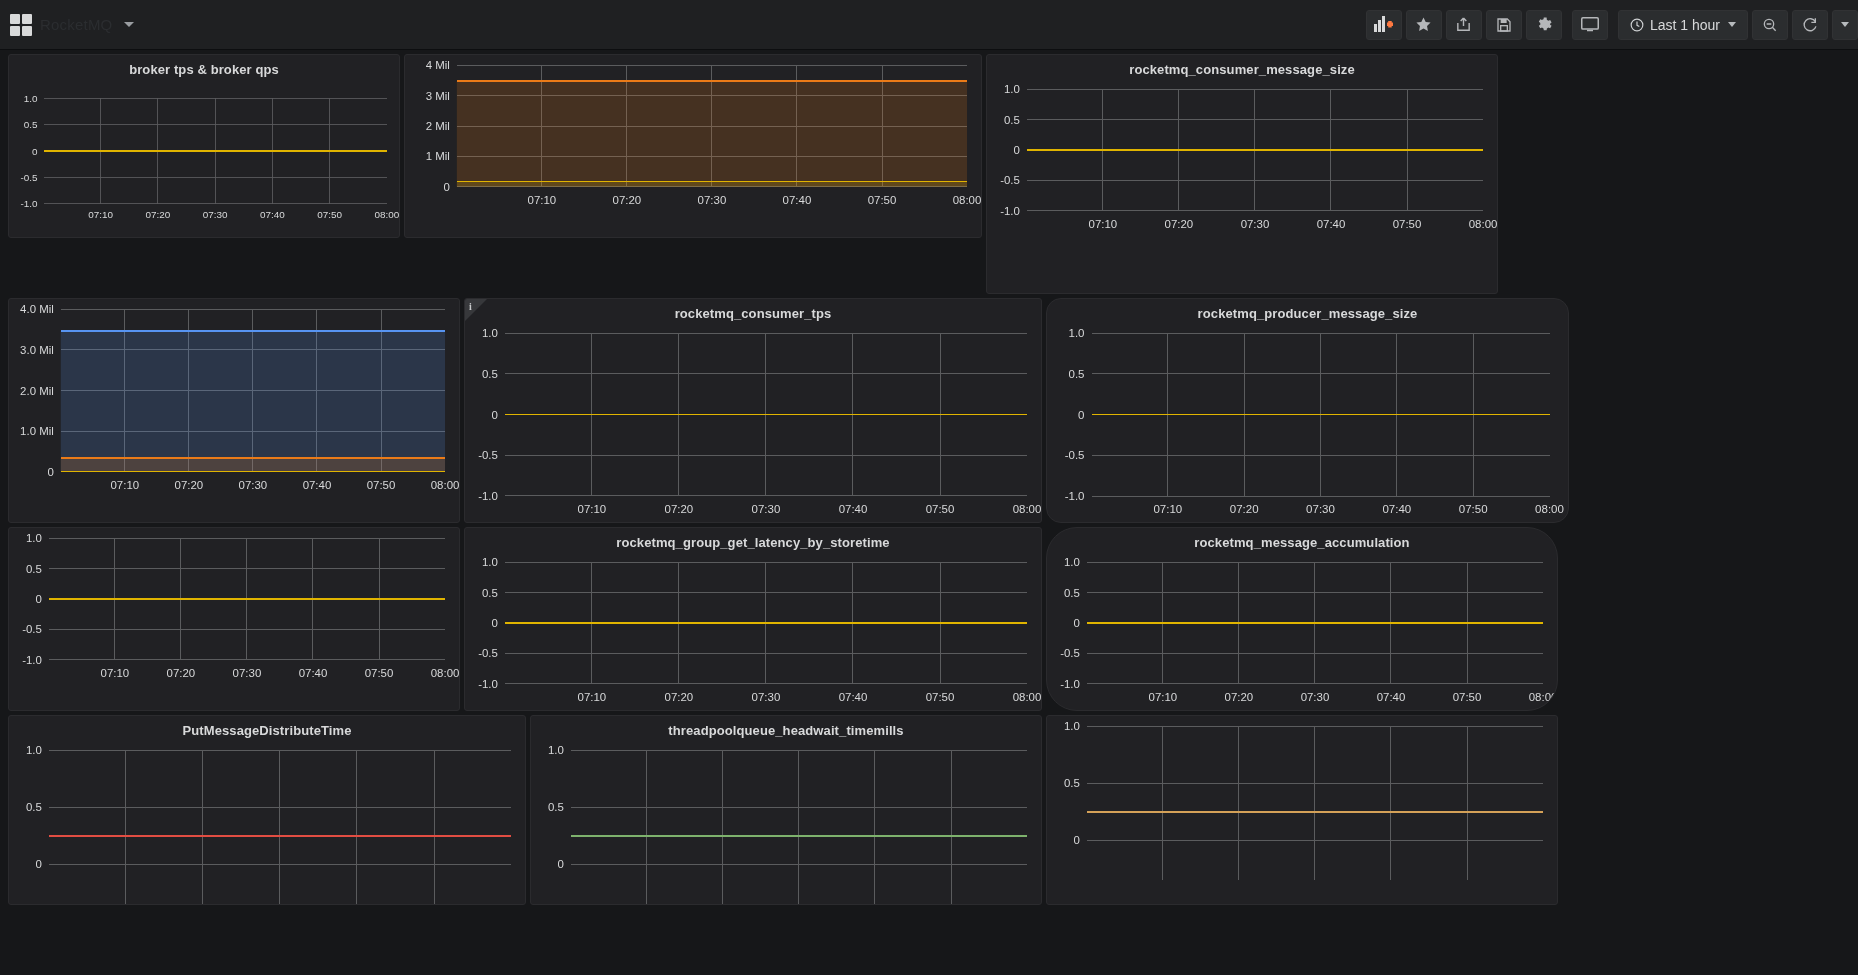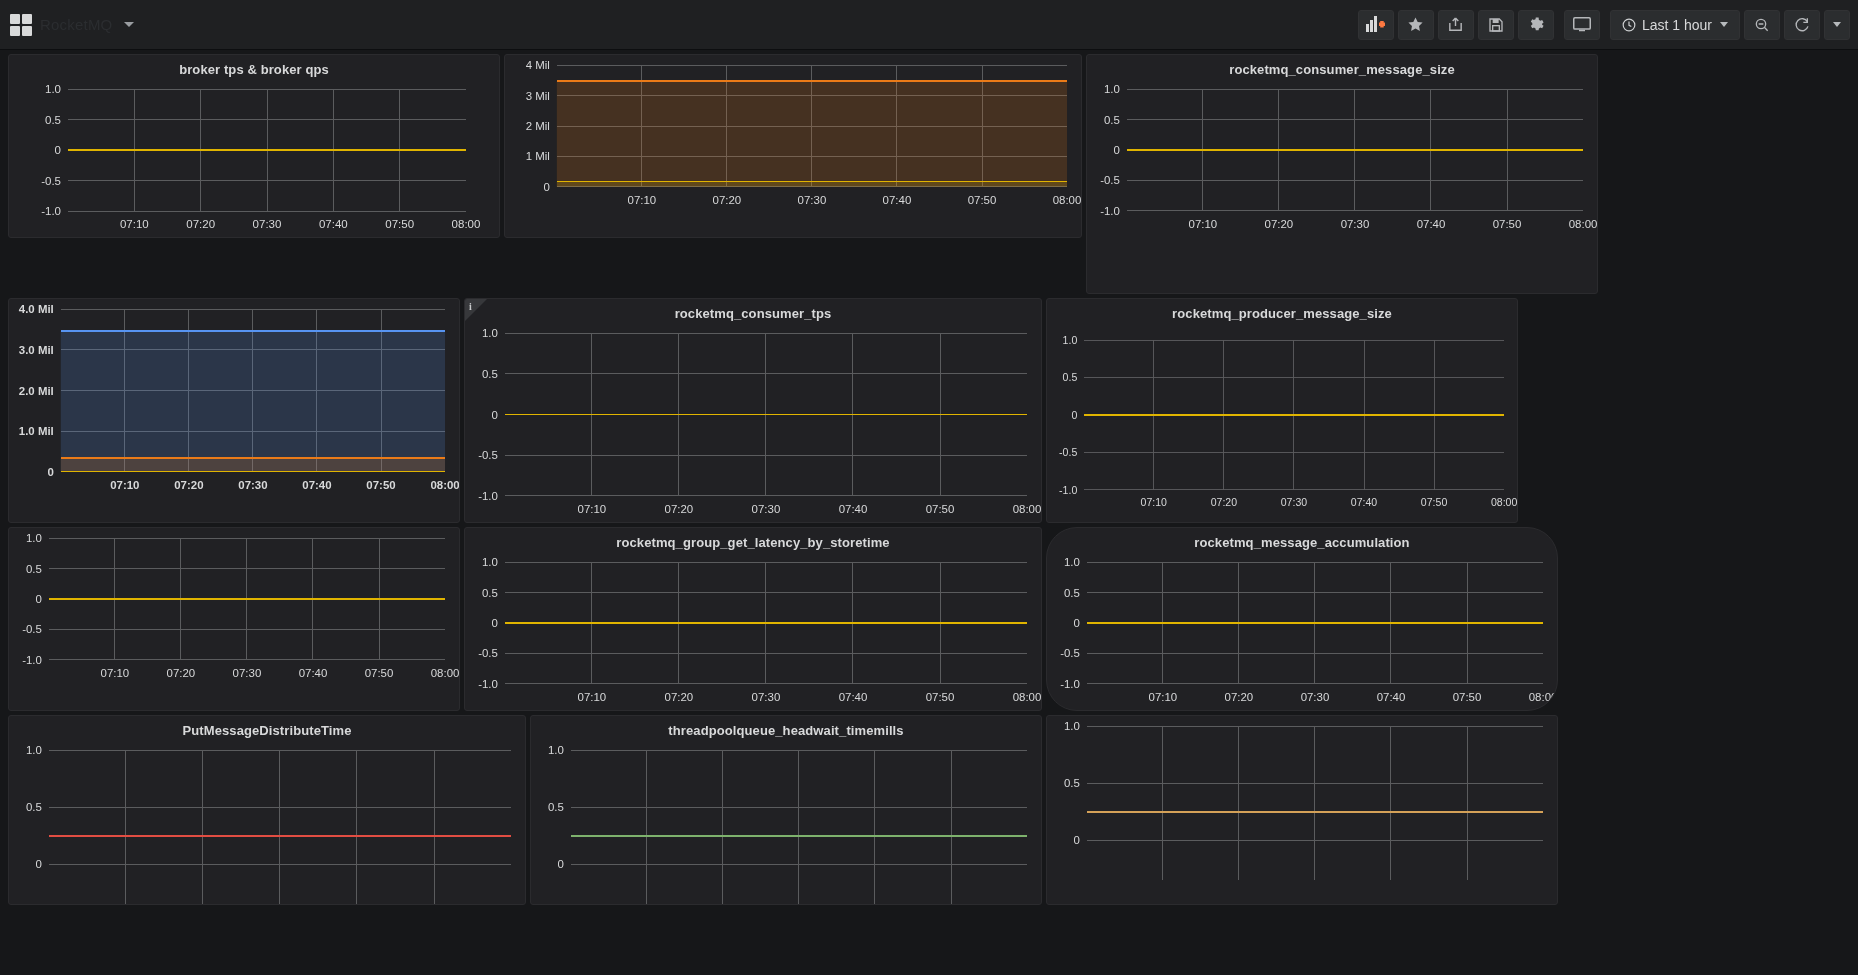--- a/index.html
+++ b/index.html
@@ -42,21 +42,20 @@
     border-right: 5px solid transparent;
     border-top: 5px solid #9a9da1;
     margin-left: 4px;
     cursor: pointer;
   }
 
   .nav-right {
     margin-left: auto;
     display: flex;
     align-items: center;
-    padding-right: 8px;
     gap: 4px;
   }
   .nav-btn {
     height: 30px;
     min-width: 36px;
     background: #2b2d2f;
     border: 1px solid #313234;
     border-radius: 3px;
     display: flex;
     align-items: center;
@@ -230,21 +229,21 @@
     </div>
 
     <div class="refresh-caret-btn">
       <span class="caret"></span>
     </div>
   </div>
 </div>
 
 <div class="dashboard" id="dashboard">
     <div class="row">
-      <div class="panel" style="width: 492px; height: 184px;">
+      <div class="panel" style="width: 392px; height: 184px;">
         <div class="panel-title">broker tps &amp; broker qps</div>
         <div class="chart" style="height: 158px;">
           <svg width="452" height="158" viewBox="0 0 452 158">
             <line x1="40" x2="438" y1="10" y2="10" class="grid-line"></line>
             <text x="33" y="14" text-anchor="end" class="tick-text">1.0</text>
             <line x1="40" x2="438" y1="40.5" y2="40.5" class="grid-line"></line>
             <text x="33" y="44.5" text-anchor="end" class="tick-text">0.5</text>
             <line x1="40" x2="438" y1="71" y2="71" class="grid-line"></line>
             <text x="33" y="75" text-anchor="end" class="tick-text">0</text>
             <line x1="40" x2="438" y1="101.5" y2="101.5" class="grid-line"></line>
@@ -322,21 +321,21 @@
             <line x1="421.66666666666663" x2="421.66666666666663" y1="10" y2="132" class="grid-line"></line>
             <text x="421.66666666666663" y="149" text-anchor="middle" class="tick-text">07:50</text>
             <text x="498" y="149" text-anchor="middle" class="tick-text">08:00</text>
             <line x1="40" x2="498" y1="71" y2="71" stroke="#e0b400" stroke-width="1.6" shape-rendering="crispEdges"></line>
           </svg>
         </div>
       </div>
     </div>
     <div class="row">
       <div class="panel" style="width: 452px; height: 225px;">
-        <div class="chart" style="height: 199px; font-weight: bold;">
+        <div class="chart" style="height: 199px;">
           <svg width="452" height="199" viewBox="0 0 452 199">
             <line x1="52" x2="438" y1="10" y2="10" class="grid-line"></line>
             <text x="45" y="14" text-anchor="end" class="tick-text">4.0 Mil</text>
             <line x1="52" x2="438" y1="50.75" y2="50.75" class="grid-line"></line>
             <text x="45" y="54.75" text-anchor="end" class="tick-text">3.0 Mil</text>
             <line x1="52" x2="438" y1="91.5" y2="91.5" class="grid-line"></line>
             <text x="45" y="95.5" text-anchor="end" class="tick-text">2.0 Mil</text>
             <line x1="52" x2="438" y1="132.25" y2="132.25" class="grid-line"></line>
             <text x="45" y="136.25" text-anchor="end" class="tick-text">1.0 Mil</text>
             <line x1="52" x2="438" y1="173" y2="173" class="grid-line"></line>
@@ -385,21 +384,21 @@
             <text x="302" y="190" text-anchor="middle" class="tick-text">07:30</text>
             <line x1="389.3333333333333" x2="389.3333333333333" y1="10" y2="173" class="grid-line"></line>
             <text x="389.3333333333333" y="190" text-anchor="middle" class="tick-text">07:40</text>
             <line x1="476.66666666666663" x2="476.66666666666663" y1="10" y2="173" class="grid-line"></line>
             <text x="476.66666666666663" y="190" text-anchor="middle" class="tick-text">07:50</text>
             <text x="564" y="190" text-anchor="middle" class="tick-text">08:00</text>
             <line x1="40" x2="564" y1="91.5" y2="91.5" stroke="#e0b400" stroke-width="1.6" shape-rendering="crispEdges"></line>
           </svg>
         </div>
       </div>
-      <div class="panel" style="width: 472px; height: 225px;">
+      <div class="panel" style="width: 523px; height: 225px; border-radius: 15px;">
         <div class="panel-title">rocketmq_producer_message_size</div>
         <div class="chart" style="height: 199px;">
           <svg width="512" height="199" viewBox="0 0 512 199">
             <line x1="40" x2="498" y1="10" y2="10" class="grid-line"></line>
             <text x="33" y="14" text-anchor="end" class="tick-text">1.0</text>
             <line x1="40" x2="498" y1="50.75" y2="50.75" class="grid-line"></line>
             <text x="33" y="54.75" text-anchor="end" class="tick-text">0.5</text>
             <line x1="40" x2="498" y1="91.5" y2="91.5" class="grid-line"></line>
             <text x="33" y="95.5" text-anchor="end" class="tick-text">0</text>
             <line x1="40" x2="498" y1="132.25" y2="132.25" class="grid-line"></line>

